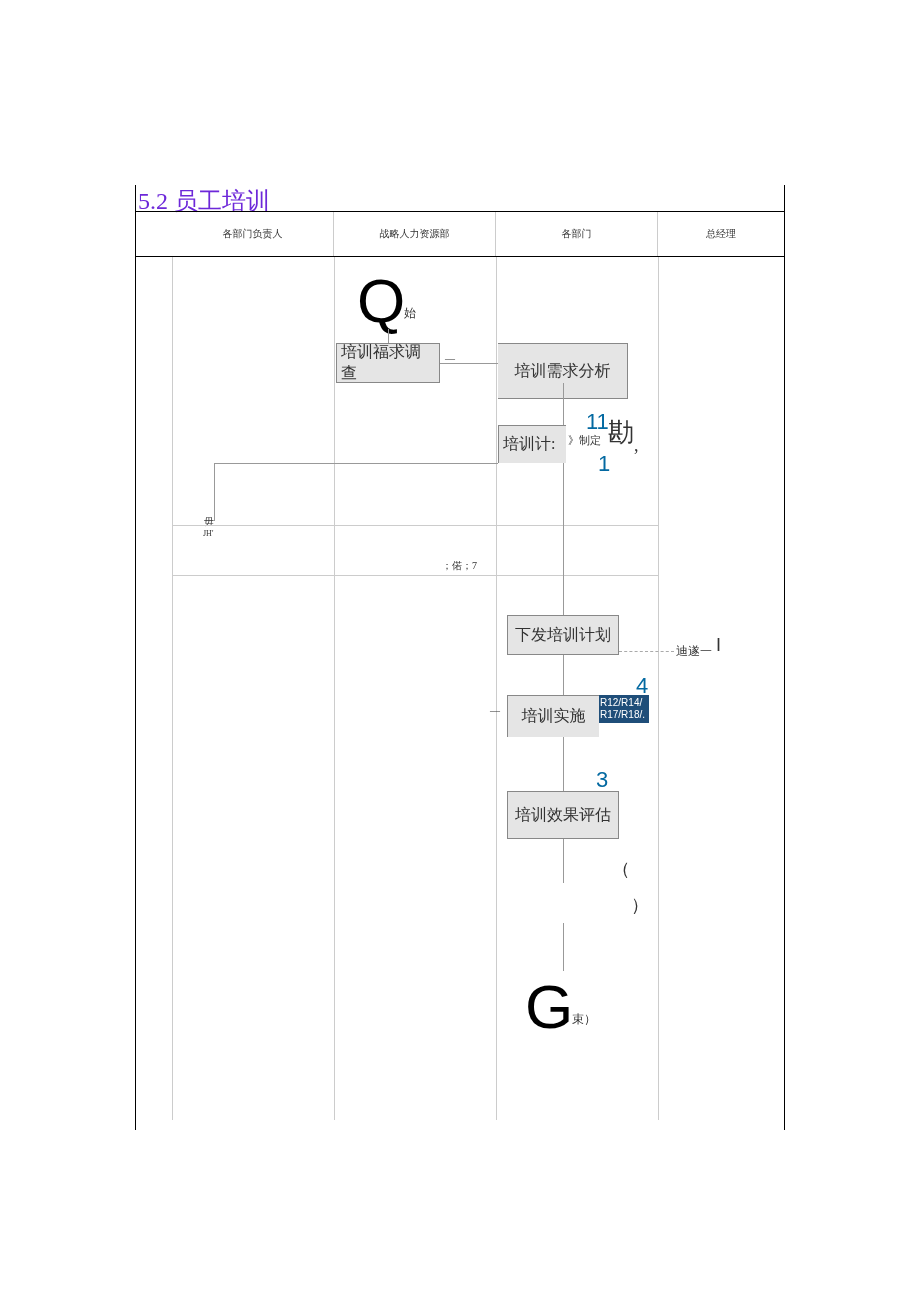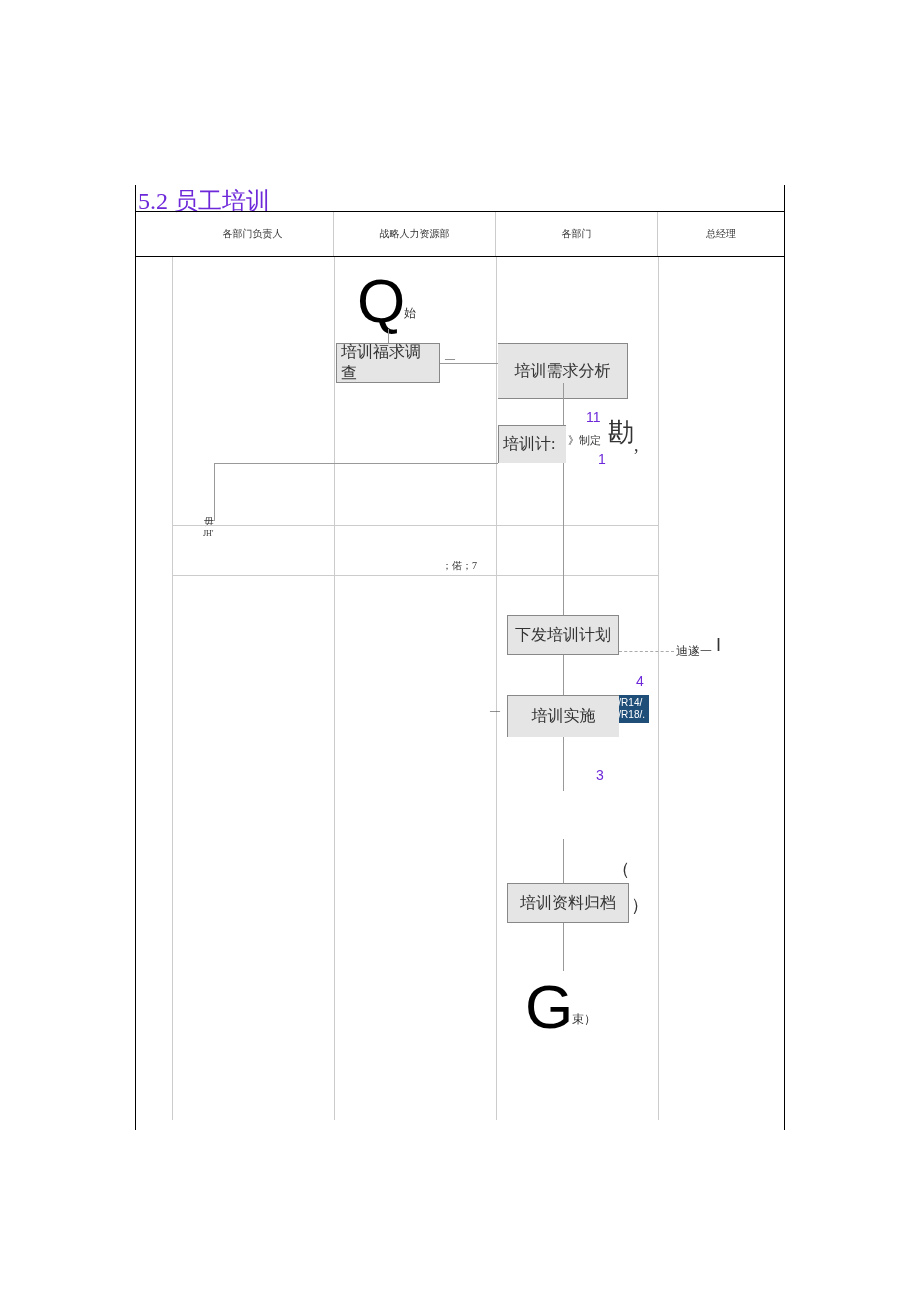--- a/index.html
+++ b/index.html
@@ -89,23 +89,23 @@
       font-weight: normal;
       color: #000;
     }
     .small-label {
       position: absolute;
       font-size: 12px;
       color: #333;
     }
     .blue-label {
       position: absolute;
-      font-size: 14px;
+      font-size: 22px;
       font-family: Arial, sans-serif;
-      color: #6d28d9;
+      color: #0369a1;
     }
     .badge {
       position: absolute;
       background: #1f4e79;
       color: #fff;
       font-size: 10px;
       font-family: Arial, sans-serif;
       padding: 2px 4px;
       line-height: 1.2;
     }
@@ -195,30 +195,30 @@
 
     <div class="blue-label" style="left:500px; top:416px;">4</div>
 
     <div class="badge" style="left:460px; top:438px;">
       <span>R12/R14/</span><br>
       <span>R17/R18/.</span>
     </div>
 
     <div class="small-label" style="left:354px; top:448px; font-size:10px;">—</div>
 
-    <div class="box" style="left:371px; top:438px; width:112px; height:42px; border-top:1px solid #888; border-left:1px solid #888; border-right:none; border-bottom:none;">培训实施</div>
+    <div class="box" style="left:371px; top:438px; width:92px; height:42px; border-top:1px solid #888; border-left:1px solid #888; border-right:none; border-bottom:none;">培训实施</div>
 
     <div class="conn" style="left:427px; top:480px; width:1px; height:54px;"></div>
     <div class="blue-label" style="left:460px; top:510px;">3</div>
 
+    <div class="box" style="left:371px; top:534px; width:112px; height:48px;">培训效果评估</div>
 
     <div class="conn" style="left:427px; top:582px; width:1px; height:44px;"></div>
     <div class="paren" style="left:476px; top:600px;">（</div>
 
-    <div class="box" style="left:371px; top:626px; width:122px; height:40px;">培训资料归档</div>
     <div class="paren" style="left:495px; top:636px;">）</div>
 
     <div class="conn" style="left:427px; top:666px; width:1px; height:48px;"></div>
 
     <div class="qglyph" style="left:389px; top:714px;">G</div>
     <div class="small-label" style="left:436px; top:754px;">束）</div>
   </div>
 
 </div>
 

